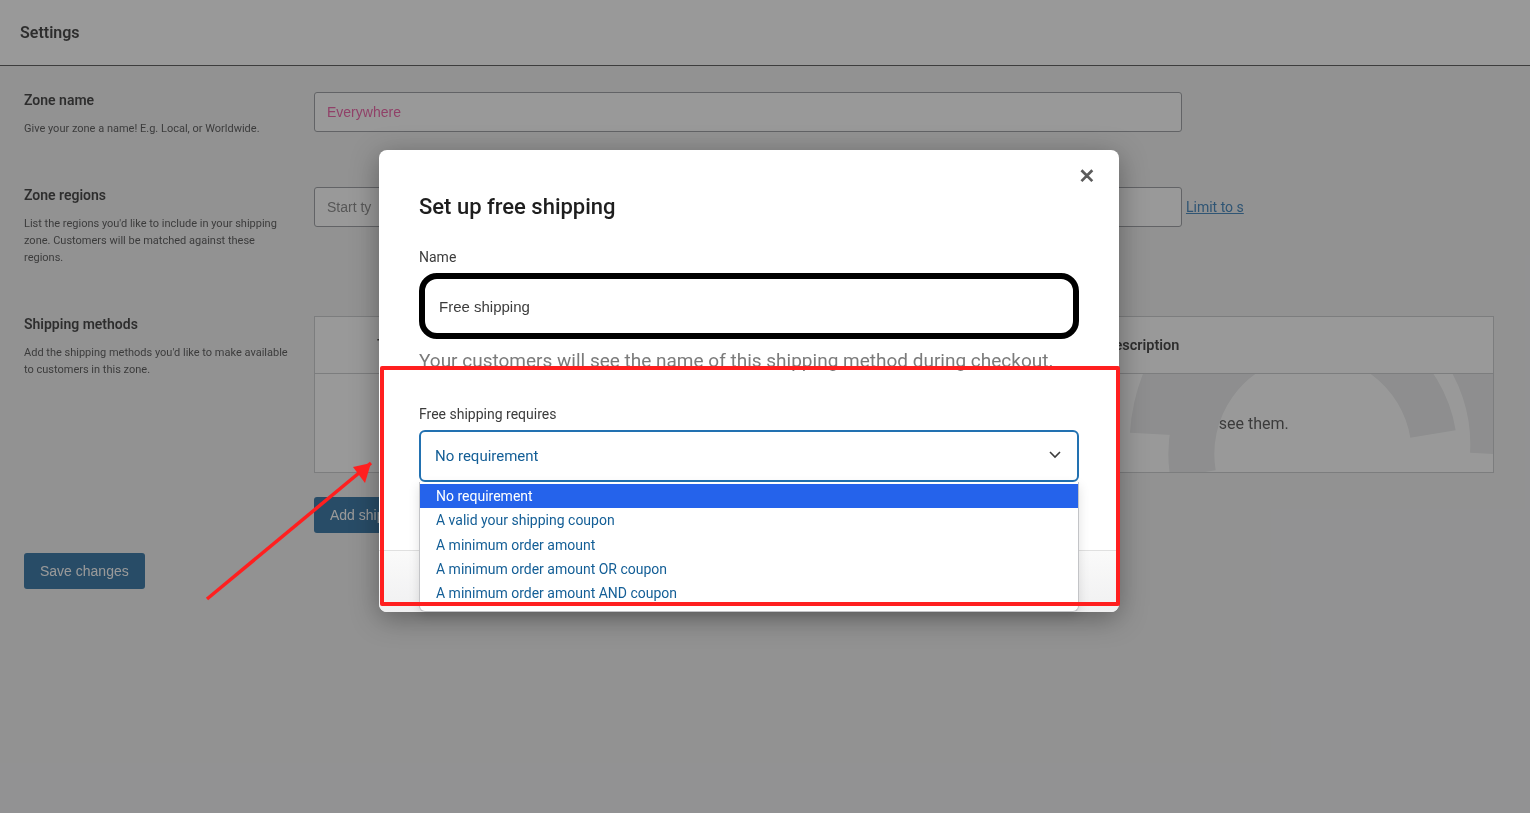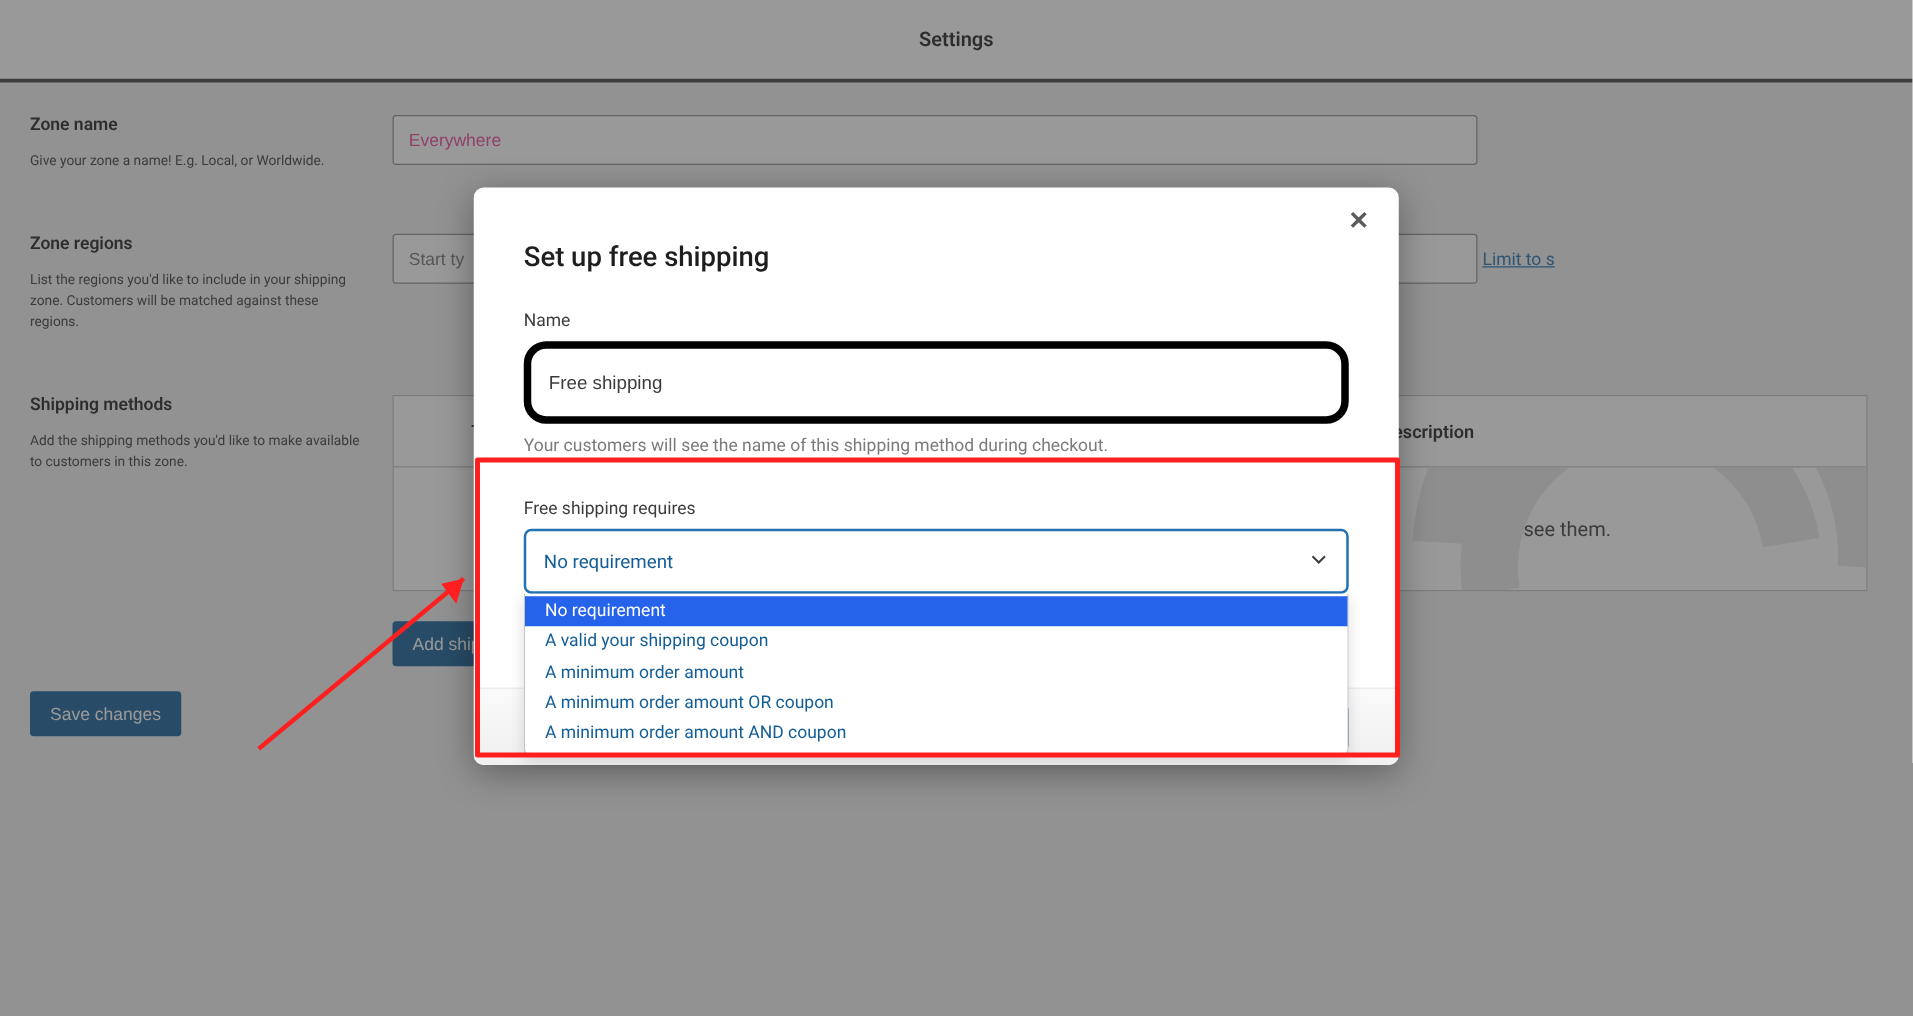--- a/index.html
+++ b/index.html
@@ -1,18 +1,18 @@
 <!DOCTYPE html>
 <html><head>
   <meta charset="utf-8">
   <style>
     *{box-sizing:border-box;margin:0;padding:0;}
     html,body{width:1530px;height:813px;font-family:-apple-system,BlinkMacSystemFont,"Segoe UI",Roboto,Arial,sans-serif;color:#1e1e1e;background:#f0f0f1;overflow:hidden;}
     .page{position:relative;width:1530px;height:813px;}
-    .topbar{height:66px;background:#fff;display:flex;align-items:center;padding:0 32px;border-bottom:3px solid #404040;justify-content:center;}
+    .topbar{height:66px;background:#fff;display:flex;align-items:center;padding:0 20px;border-bottom:1px solid #404040;}
     .topbar-title{font-size:16px;font-weight:600;}
     .content{padding:26px 24px;}
     .row{display:flex;gap:20px;margin-bottom:50px;}
     .label-col{width:270px;flex-shrink:0;}
     .label-title{font-size:14px;font-weight:600;margin-bottom:12px;color:#1e1e1e;}
     .label-help{font-size:11px;color:#3c3c3c;line-height:1.55;}
     .input-col{flex:1;}
     .text-input{width:868px;height:40px;border:1px solid #8c8f94;border-radius:3px;padding:0 12px;font-size:14px;background:#fff;color:#ec4899;}
     .link{color:#2271b1;text-decoration:underline;font-size:14px;}
     .zone-regions .text-input{margin-bottom:6px;}
@@ -33,21 +33,21 @@
     
     .overlay{position:absolute;inset:0;background:rgba(60,60,60,0.52);}
 
     
     .modal{position:absolute;left:379px;top:150px;width:740px;height:462px;background:#fff;border-radius:8px;box-shadow:0 6px 28px rgba(0,0,0,0.35);}
     .modal-inner{padding:44px 40px 0;}
     .modal-title{font-size:22px;font-weight:500;color:#1e1e1e;margin-bottom:30px;}
     .close-x{position:absolute;top:14px;right:20px;width:24px;height:24px;color:#5b5b5b;cursor:pointer;display:flex;align-items:center;justify-content:center;font-size:20px;font-weight:700;}
     .mfield-label{font-size:14px;color:#3c3c3c;margin-bottom:8px;}
     .mtext{width:100%;height:66px;border:6px solid #000000;border-radius:18px;padding:0 14px;font-size:15px;color:#3c3c3c;background:#fff;}
-    .mhelp{font-size:14px;color:#7b7b7b;margin-top:10px;}
+    .mhelp{font-size:19px;color:#7b7b7b;margin-top:10px;}
     .mfield-label.req{margin-top:34px;}
 
     .select-wrap{position:relative;width:100%;}
     .select-box{width:100%;height:52px;border:2px solid #2271b1;border-radius:6px;background:#fff;padding:0 14px;display:flex;align-items:center;justify-content:space-between;cursor:pointer;}
     .select-val{font-size:15px;color:#135e96;}
     .chev{color:#3c3c3c;}
     .dropdown{position:absolute;left:0;top:52px;width:100%;background:#fff;border:1px solid #c3c4c7;border-top:none;border-bottom-left-radius:6px;border-bottom-right-radius:6px;padding:2px 0 6px;box-shadow:0 4px 12px rgba(0,0,0,0.12);z-index:5;}
     .opt{padding:2px 16px;font-size:14px;color:#135e96;cursor:pointer;line-height:1.45;}
     .opt.sel{background:#2563eb;color:#fff;}
 

